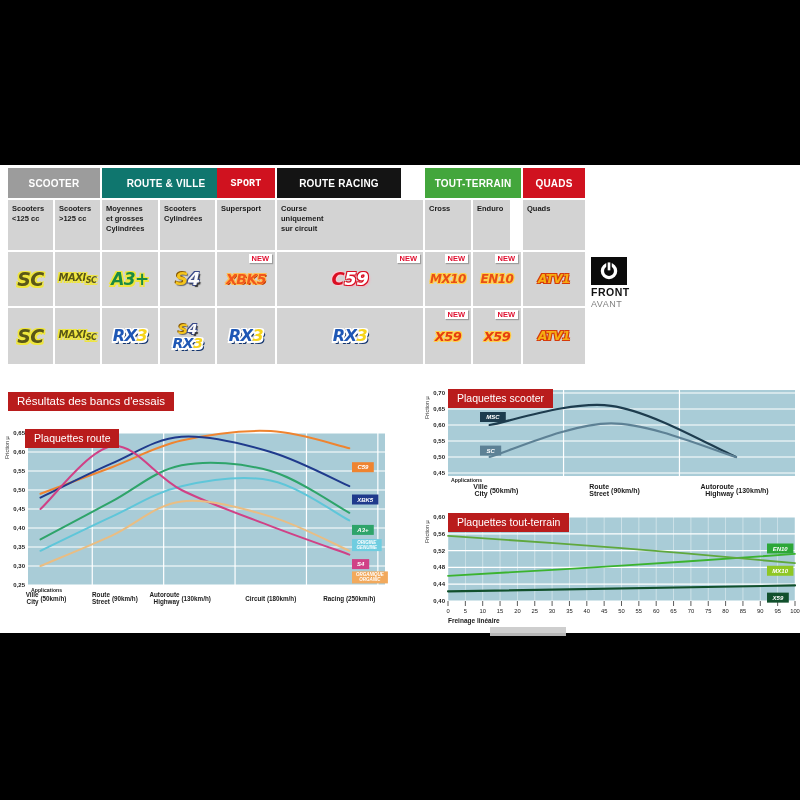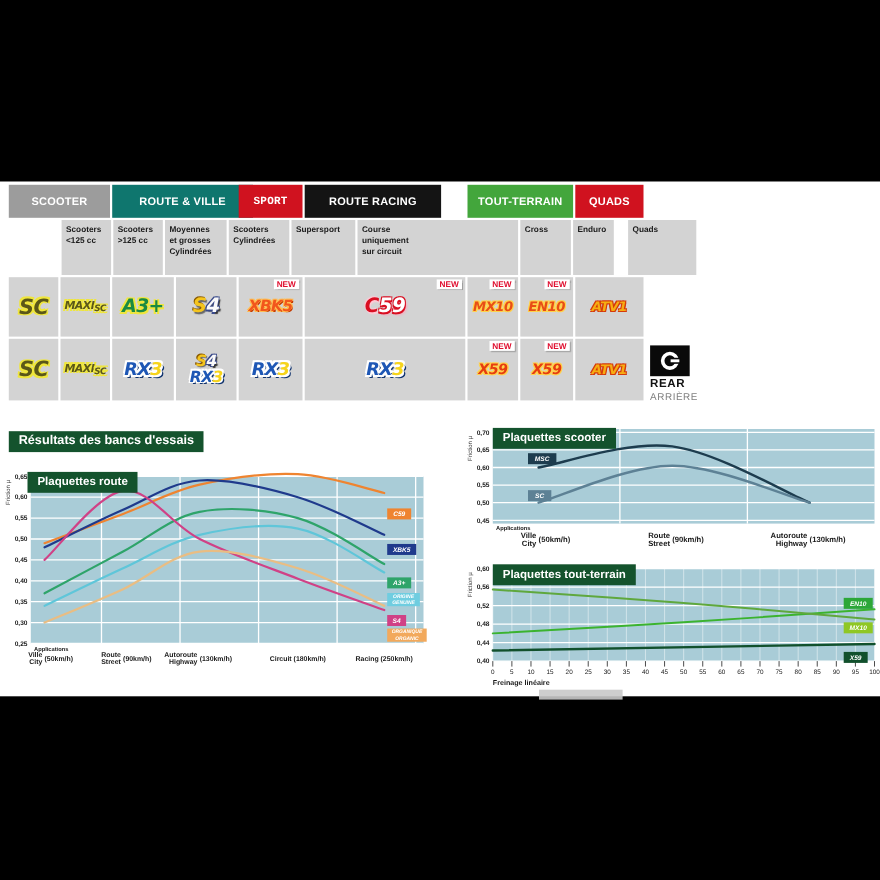--- a/index.html
+++ b/index.html
@@ -4,21 +4,21 @@
 <style>
   html,body{margin:0;padding:0;}
   body{width:800px;height:800px;background:#000;position:relative;overflow:hidden;
        font-family:"Liberation Sans",sans-serif;}
   .band{position:absolute;left:0;top:165px;width:800px;height:468px;background:#fff;}
   
   .cat{position:absolute;height:30px;display:flex;align-items:center;justify-content:center;
        color:#fff;font-weight:bold;font-size:10px;letter-spacing:.2px;}
   
   .sub{position:absolute;background:#d3d3d3;font-size:7.5px;font-weight:bold;color:#1a1a1a;
-       line-height:1.35;white-space:pre-line;padding:4px 2px 0 4px;box-sizing:border-box;margin-left:48px;}
+       line-height:1.35;white-space:pre-line;padding:4px 2px 0 4px;box-sizing:border-box;}
   .cell{position:absolute;background:#d3d3d3;display:flex;flex-direction:column;
         align-items:center;justify-content:center;}
   .newb{position:absolute;top:2px;right:3px;background:#fff;color:#e01030;font-weight:bold;
         font-size:7.5px;padding:0px 3px;box-shadow:1px 1px 1px rgba(0,0,0,.25);}
   
   .lg{font-family:"DejaVu Sans",sans-serif;font-weight:bold;font-style:italic;line-height:1;
       letter-spacing:-.5px;white-space:nowrap;}
   .p-olive{color:#5a5718;text-shadow:-1.5px -1.5px 0 #efe63c,1.5px -1.5px 0 #efe63c,-1.5px 1.5px 0 #efe63c,1.5px 1.5px 0 #efe63c;}
   .p-green{color:#1a8a42;text-shadow:-1.5px -1.5px 0 #efe63c,1.5px -1.5px 0 #efe63c,-1.5px 1.5px 0 #efe63c,1.5px 1.5px 0 #efe63c;}
   .p-sy{color:#f5c51d;text-shadow:-1px -1px 0 #8a5a00,1px 1px 1px #666;}
@@ -31,21 +31,21 @@
   .p-blue{color:#1e57b5;text-shadow:-1.5px -1.5px 0 #fff,1.5px -1.5px 0 #fff,-1.5px 1.5px 0 #fff,1.5px 1.5px 0 #fff,2.5px 2.5px 0 #12346e;}
   .p-y3{color:#f6d41c;text-shadow:-1.5px -1.5px 0 #fff,1.5px -1.5px 0 #fff,-1.5px 1.5px 0 #fff,1.5px 1.5px 0 #fff,2.5px 2.5px 0 #12346e;}
   .p-x59{color:#e63d10;text-shadow:-1px -1px 0 #ffd24a,1px -1px 0 #ffd24a,-1px 1px 0 #ffd24a,1px 1px 0 #ffd24a;}
   .sc-sub{font-size:.8em;vertical-align:-2px;}
   
   .marker{position:absolute;width:50px;text-align:left;}
   .marker-box{width:36px;height:28px;background:#0a0a0a;display:flex;align-items:center;justify-content:center;}
   .marker-label{font-weight:bold;font-size:10.5px;color:#111;letter-spacing:.5px;margin-top:1px;}
   .marker-sub{font-size:9px;color:#808080;margin-top:1px;letter-spacing:.5px;}
   
-  .bar{position:absolute;background:#14532d;color:#fff;font-weight:bold;padding:3px 9px 4px 9px;}
+  .bar{position:absolute;background:#b91c1c;color:#fff;font-weight:normal;padding:3px 9px 4px 9px;}
   .results-bar{font-size:11.5px;}
   .chart-title{font-size:10.5px;}
   .chart{position:absolute;}
   .chart svg{position:absolute;left:0;top:0;overflow:visible;}
 </style>
 </head>
 <body>
 
 <div class="band" id="band">
 
@@ -128,34 +128,32 @@
       </div>
       <div class="cell" style="left: 473px; top: 143px; width: 48px; height: 56px;">
         <div class="newb">NEW</div>
         <div class="lg" style="font-size: 13px;"><span class="p-x59">X59</span></div>
       </div>
       <div class="cell" style="left: 523px; top: 143px; width: 62px; height: 56px;">
         <div class="lg" style="font-size: 12px;"><span class="p-atv">ATV1</span></div>
       </div>
     </div>
 
-
-  <div class="marker" style="left:591px;top:149px">
+  <div class="marker" style="left:591px;top:92px">
     <div class="marker-box">
       <svg width="22" height="22" viewBox="0 0 20 20">
-        <g transform="rotate(90 10 10)">
-          <circle cx="10" cy="10" r="6" stroke="#fff" stroke-width="3" fill="none"></circle>
-          <rect x="7.5" y="1.5" width="5" height="6" fill="#0a0a0a"></rect>
-          <rect x="8.8" y="2.2" width="2.4" height="7.2" fill="#fff"></rect>
-        </g>
+        <circle cx="10" cy="10" r="6" stroke="#fff" stroke-width="3" fill="none"></circle>
+        <rect x="7.5" y="1.5" width="5" height="6" fill="#0a0a0a"></rect>
+        <rect x="8.8" y="2.2" width="2.4" height="7.2" fill="#fff"></rect>
       </svg>
     </div>
-    <div class="marker-label">REAR</div>
-    <div class="marker-sub">ARRIÈRE</div>
+    <div class="marker-label">FRONT</div>
+    <div class="marker-sub">AVANT</div>
   </div>
+
 
   <div class="bar results-bar" style="left:8px;top:227px">Résultats des bancs d'essais</div>
 
   <div class="chart" id="chart-route" style="left:3px;top:260px;width:396px;height:188px">
     <svg id="svg-route" width="396" height="188" viewBox="0 0 396 188">
         <rect x="25" y="8" width="357" height="152" fill="#a9ccd7"></rect>
         <line x1="25" y1="8" x2="382" y2="8" stroke="#fff" stroke-width="1.2"></line>
         <text x="22" y="10" font-size="6" font-family="&quot;Liberation Sans&quot;,sans-serif" fill="#1a1a1a" text-anchor="end" font-weight="bold">0,65</text>
         <line x1="25" y1="27" x2="382" y2="27" stroke="#fff" stroke-width="1.2"></line>
         <text x="22" y="29" font-size="6" font-family="&quot;Liberation Sans&quot;,sans-serif" fill="#1a1a1a" text-anchor="end" font-weight="bold">0,60</text>

